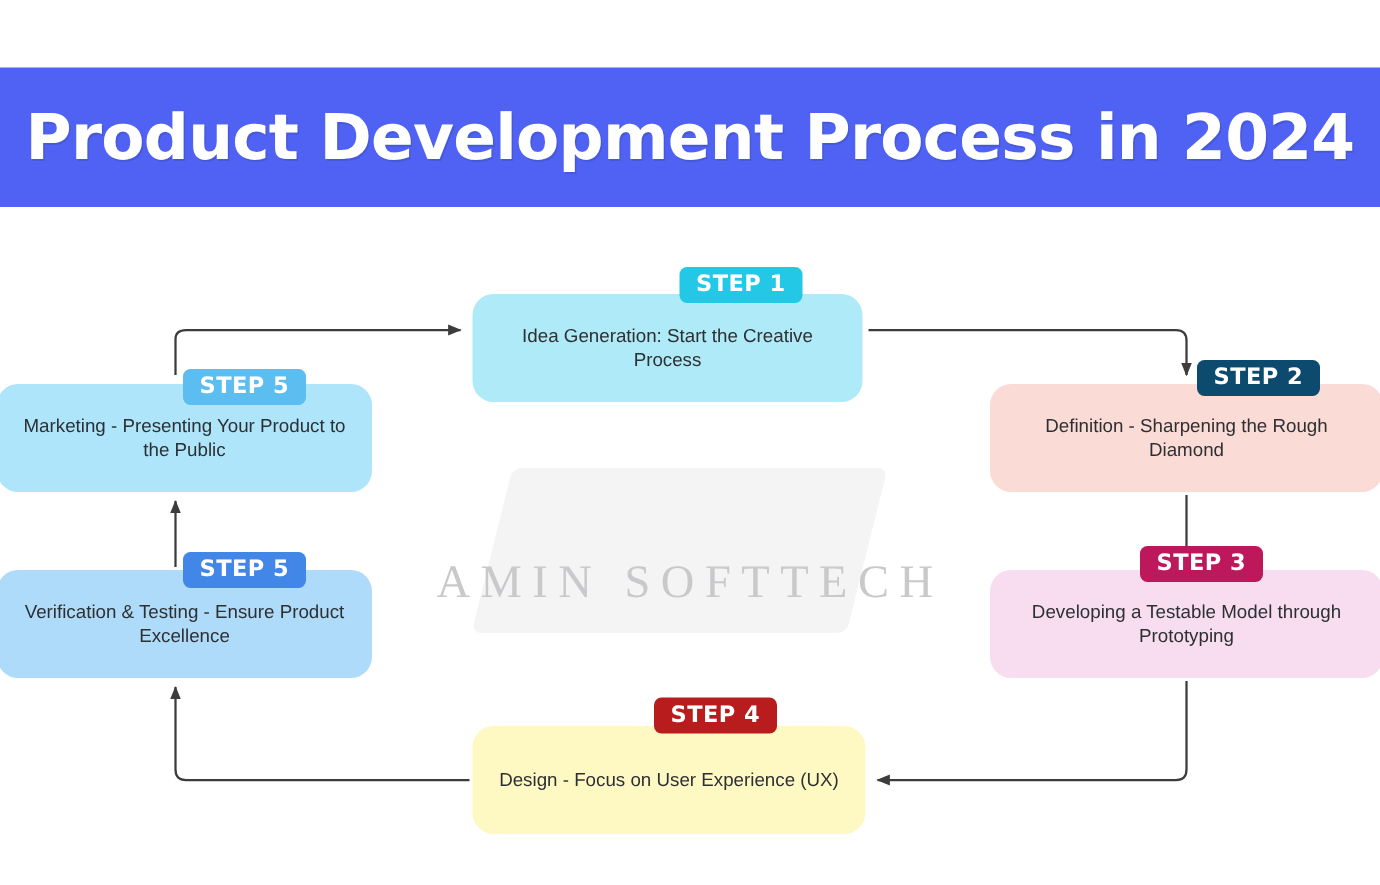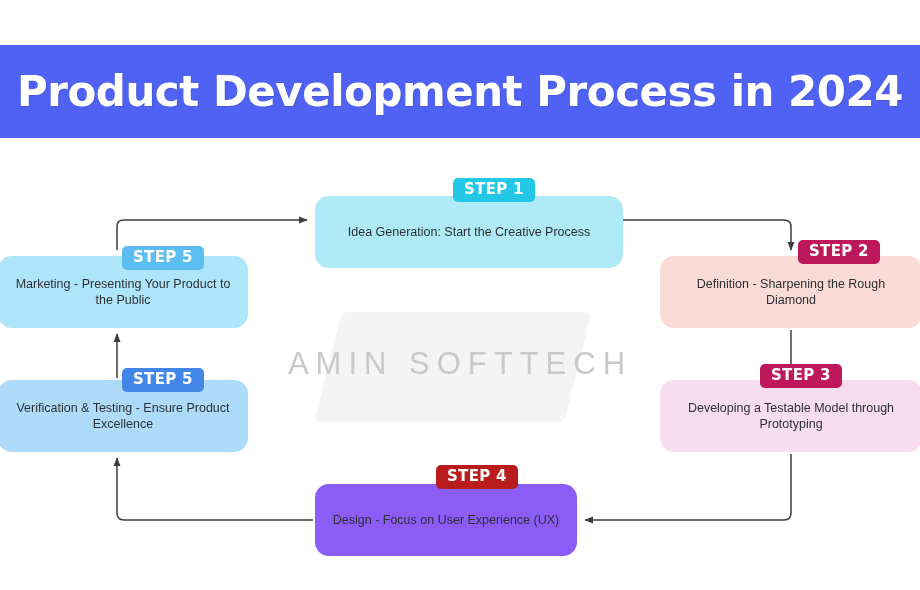--- a/index.html
+++ b/index.html
@@ -60,27 +60,27 @@
     width: 250px;
     height: 110px;
     background: #f4f4f5;
     transform: skewX(-14deg);
     border-radius: 6px;
     z-index: 0;
   }
   .watermark-text {
     position: relative;
     z-index: 2;
-    font-family: Liberation Sans, sans-serif;
+    font-family: Liberation Serif, serif;
     font-size: 31px;
     letter-spacing: 7px;
     color: #c9c9cc;
     font-weight: 400;
     display: inline-block;
-    margin-top: 46px;
+    margin-top: 70px;
   }
 
   
   #connectors {
     position: absolute;
     left: 0;
     top: 0;
     width: 920px;
     height: 590px;
     z-index: 2;
@@ -115,33 +115,33 @@
     font-size: 15px;
     font-weight: bold;
     letter-spacing: 0.3px;
     padding: 3px 11px 4px 11px;
     white-space: nowrap;
     line-height: 17px;
     margin-left: 44px;
   }
 
   
-  #box-1 { left: 315px; top: 196px; width: 308px; height: 72px; background: #aeeaf7; }
+  #box-1 { left: 315px; top: 196px; width: 260px; height: 72px; background: #aeeaf7; }
   #badge-1 { left: 409px; top: 178px; background: #22c8e6; }
 
   
   #box-2 { left: 660px; top: 256px; width: 262px; height: 72px; background: #fbdbd5; }
-  #badge-2 { left: 754px; top: 240px; background: #be185d; }
+  #badge-2 { left: 754px; top: 240px; background: #0c4a6e; }
 
   
   #box-3 { left: 660px; top: 380px; width: 262px; height: 72px; background: #f8dcf0; }
   #badge-3 { left: 716px; top: 364px; background: #be185d; }
 
   
-  #box-4 { left: 315px; top: 484px; width: 262px; height: 72px; background: #8b5cf6; }
+  #box-4 { left: 315px; top: 484px; width: 262px; height: 72px; background: #fef9c3; }
   #badge-4 { left: 392px; top: 465px; background: #b91c1c; }
 
   
   #box-5 { left: -2px; top: 380px; width: 250px; height: 72px; background: #aedbfa; }
   #badge-5 { left: 78px; top: 368px; background: #4286e8; }
 
   
   #box-6 { left: -2px; top: 256px; width: 250px; height: 72px; background: #aee5fb; }
   #badge-6 { left: 78px; top: 246px; background: #5cbdf0; }
 </style>

